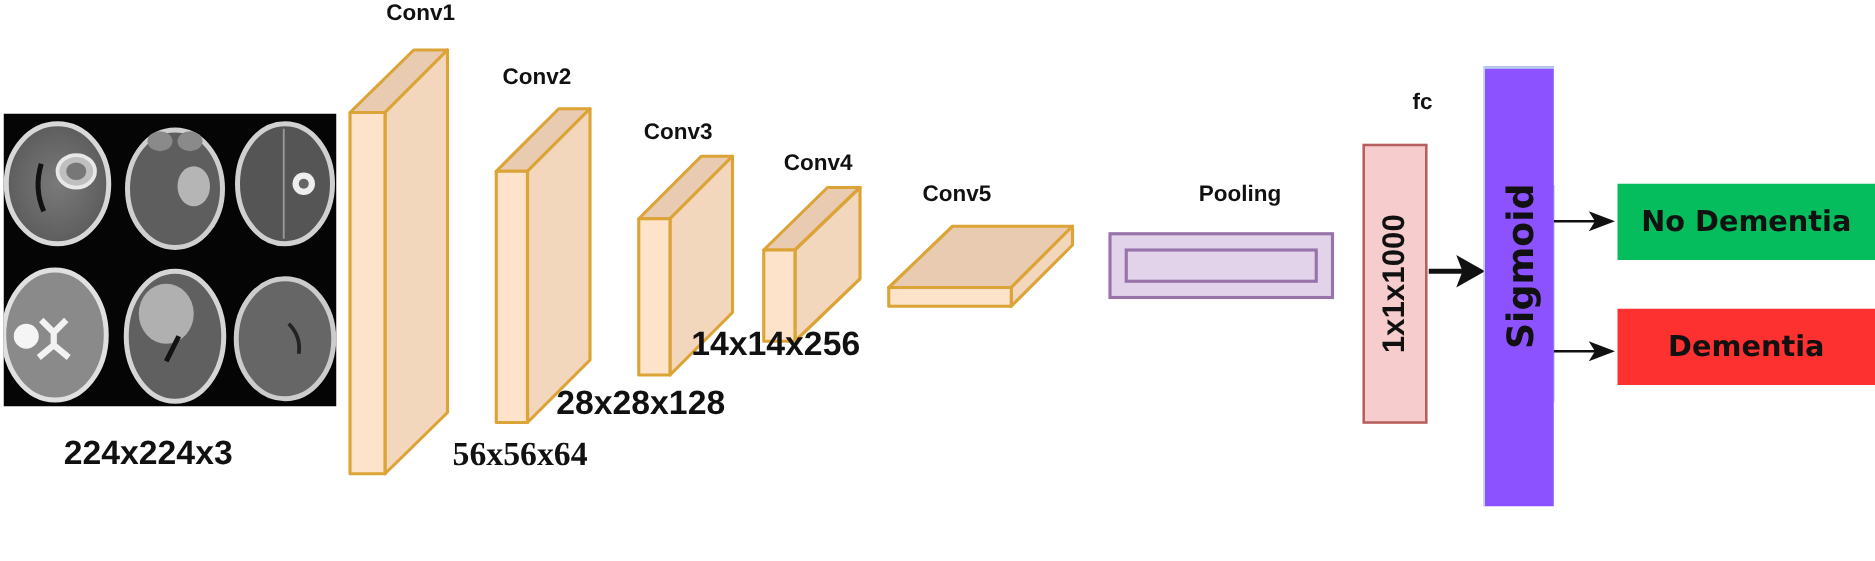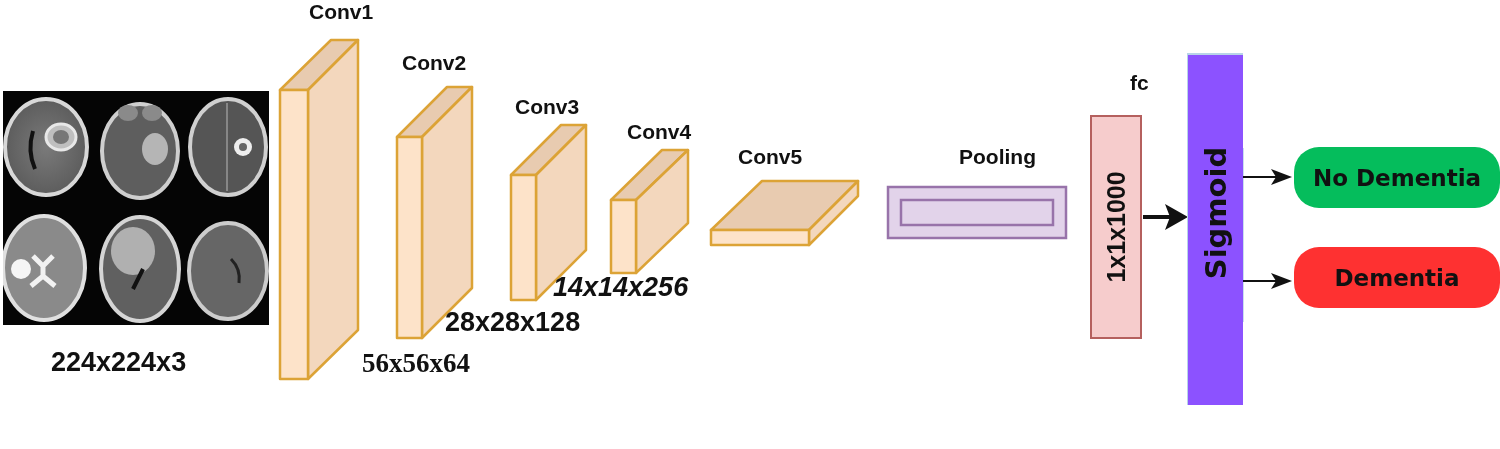--- a/index.html
+++ b/index.html
@@ -1,27 +1,27 @@
 <!DOCTYPE html>
 <html><head>
   <meta charset="utf-8">
   <style>
     html, body { margin: 0; padding: 0; background: #ffffff; }
     body { width: 1500px; height: 449px; position: relative; overflow: hidden;
            font-family: "Liberation Sans", "DejaVu Sans", sans-serif; }
     .canvas { position: absolute; left: 0; top: 0; width: 1500px; height: 449px; }
     .lbl { position: absolute; font-weight: bold; color: #111; white-space: nowrap;
            font-family: "Liberation Sans", "DejaVu Sans", sans-serif; }
-    .layer-name { font-size: 21px; }
+    .layer-name { font-size: 18px; }
     .dim { font-size: 27px; }
     .mri-panel { position: absolute; left: 3px; top: 91px; width: 266px; height: 234px; background: #050505; }
     .out-box { position: absolute; left: 1294px; width: 206px; height: 61px;
                display: flex; align-items: center; justify-content: center;
                font-weight: bold; font-size: 23px; color: #111;
-               font-family: "DejaVu Sans", sans-serif; border-radius: 25px; }
+               font-family: "DejaVu Sans", sans-serif; }
     .out-green { top: 147px; background: #05bd5c; }
     .out-red { top: 247px; background: #fe3131; }
     .fc-box { position: absolute; left: 1090px; top: 115px; width: 48px; height: 220px;
               background: #f6cccc; border: 2px solid #b5605e; }
     .fc-text { position: absolute; left: 50%; top: 50%; transform: translate(-50%,-50%) rotate(-90deg);
                font-weight: bold; font-size: 25px; color: #111; white-space: nowrap; }
     .sig-bar { position: absolute; left: 1187px; top: 53px; width: 55px; height: 350px;
                background: #8c52ff; border-left: 1px solid #b8d4e8; border-top: 2px solid #b8d4e8; }
     .sig-text { position: absolute; left: 50%; top: 45%; transform: translate(-50%,-50%) rotate(-90deg);
                 font-weight: bold; font-size: 29px; color: #111; white-space: nowrap;
@@ -126,21 +126,21 @@
   <div class="lbl layer-name" style="left:402px; top:51px;">Conv2</div>
   <div class="lbl layer-name" style="left:515px; top:95px;text-align:right;">Conv3</div>
   <div class="lbl layer-name" style="left:627px; top:120px;">Conv4</div>
   <div class="lbl layer-name" style="left:738px; top:145px;">Conv5</div>
   <div class="lbl layer-name" style="left:920px; top:145px;margin-left:39px;">Pooling</div>
   <div class="lbl layer-name" style="left:1086px; top:71px;margin-left:44px;">fc</div>
 
   <div class="lbl dim" style="left:51px;  top:347px;">224x224x3</div>
   <div class="lbl dim" style="left:362px; top:348px;font-family:Liberation Serif, serif;">56x56x64</div>
   <div class="lbl dim" style="left:445px; top:307px;">28x28x128</div>
-  <div class="lbl dim" style="left:553px; top:272px;font-style:italic;">14x14x256</div>
+  <div class="lbl dim" style="left:553px; top:260px;">14x14x256</div>
 
   <div class="fc-box">
     <span class="fc-text">1x1x1000</span>
   </div>
 
   <div class="sig-bar">
     <span class="sig-text">Sigmoid</span>
   </div>
 
   <div class="out-box out-green">

